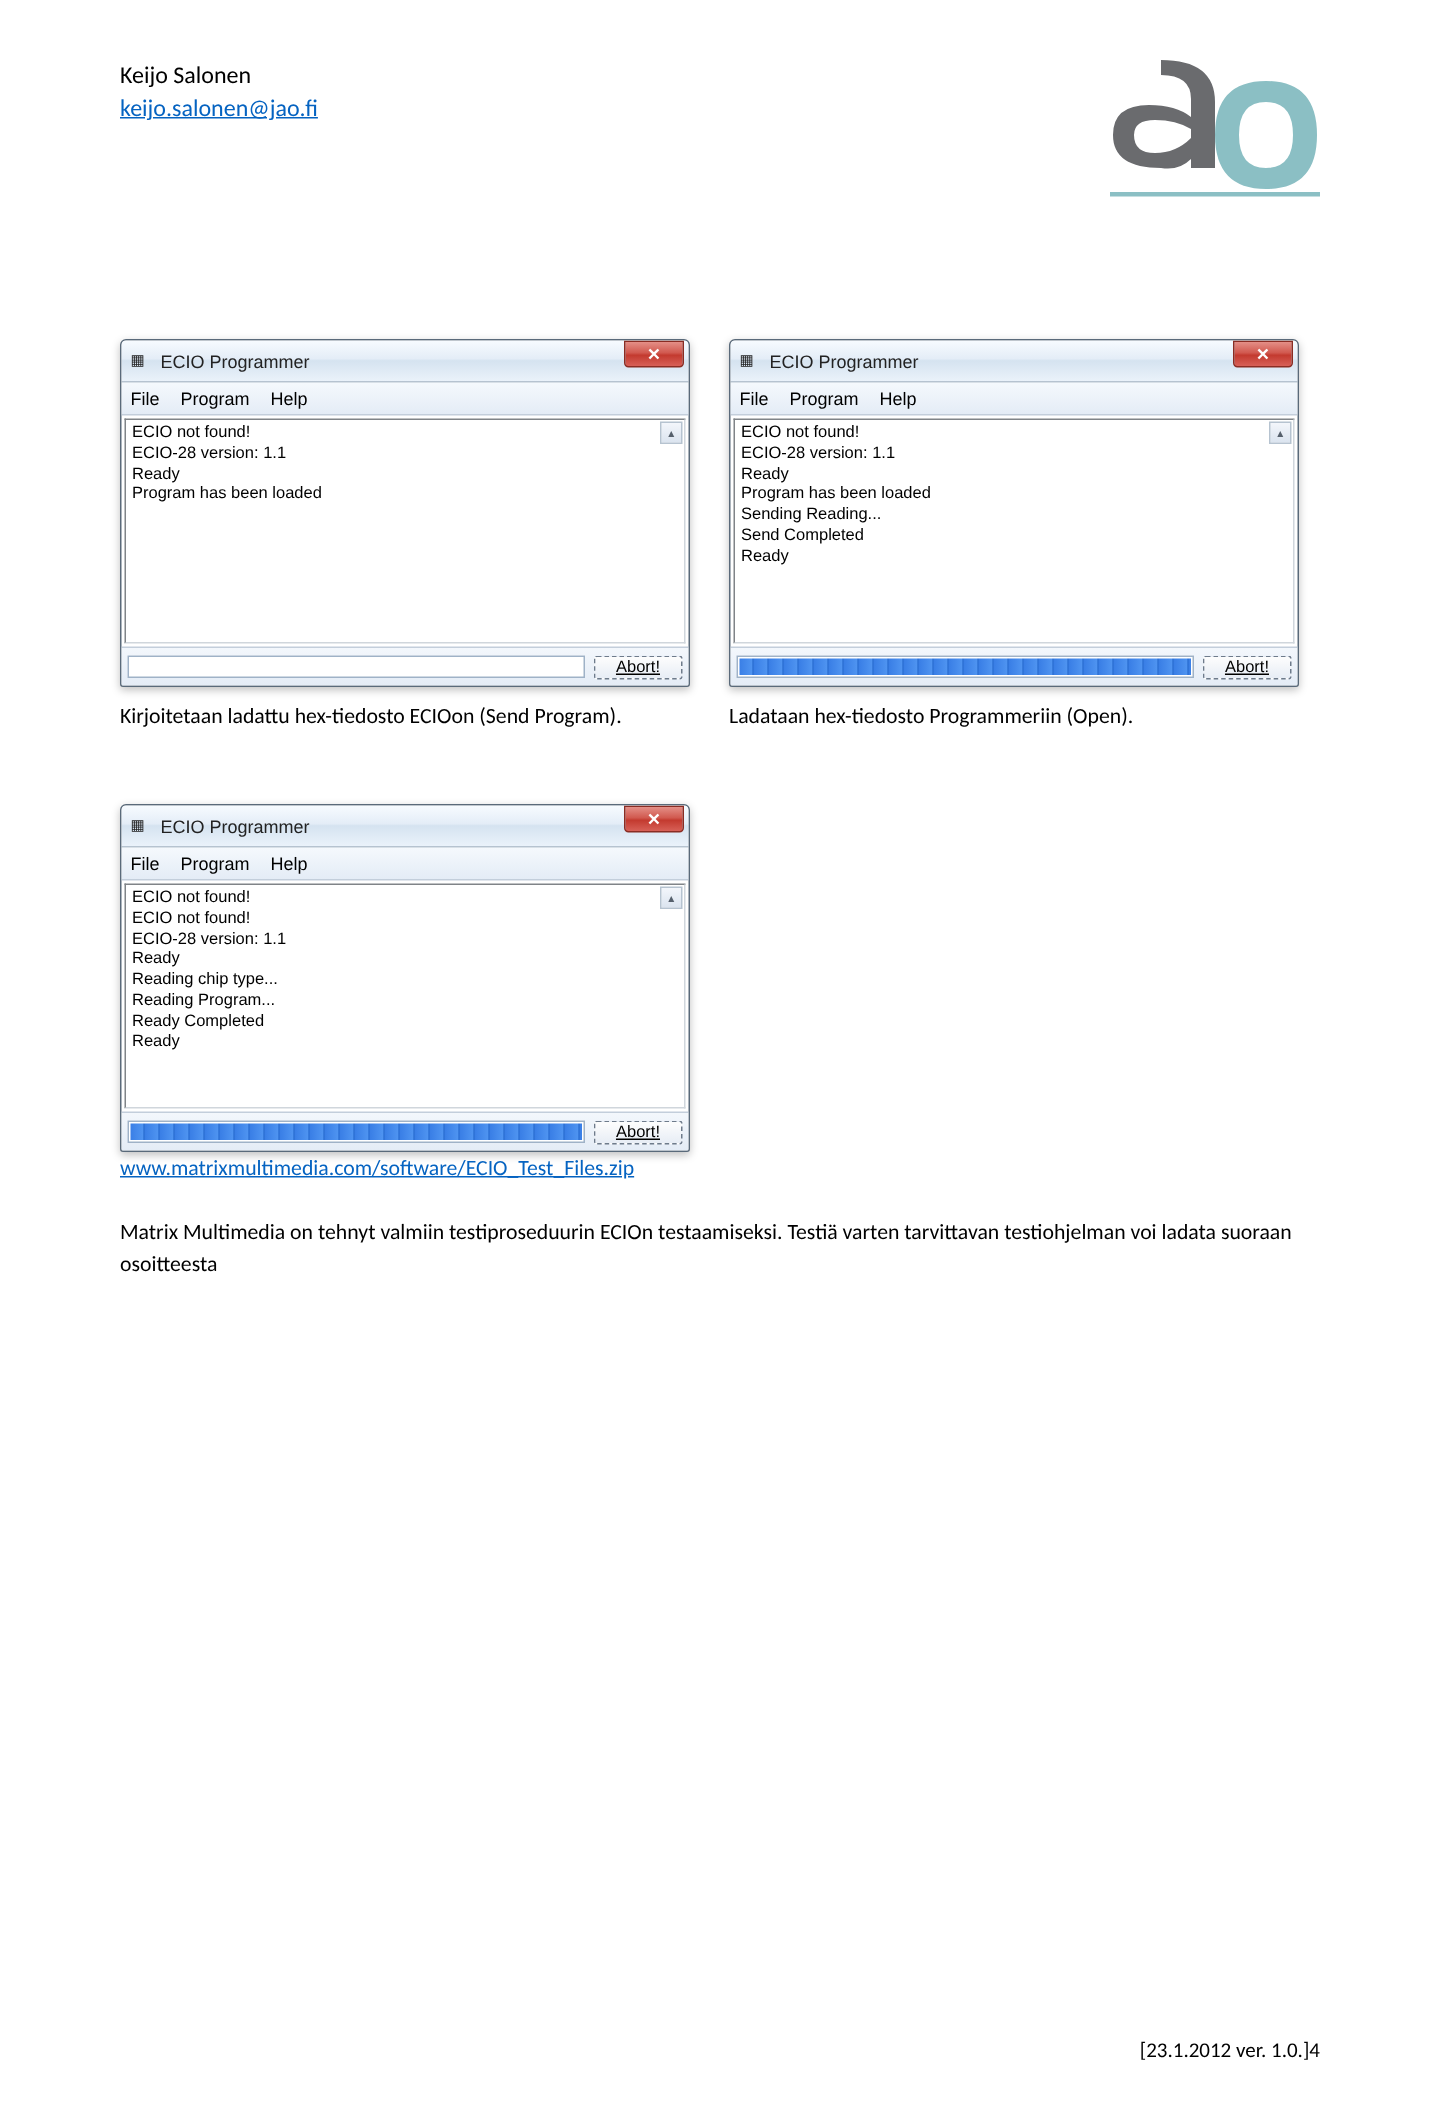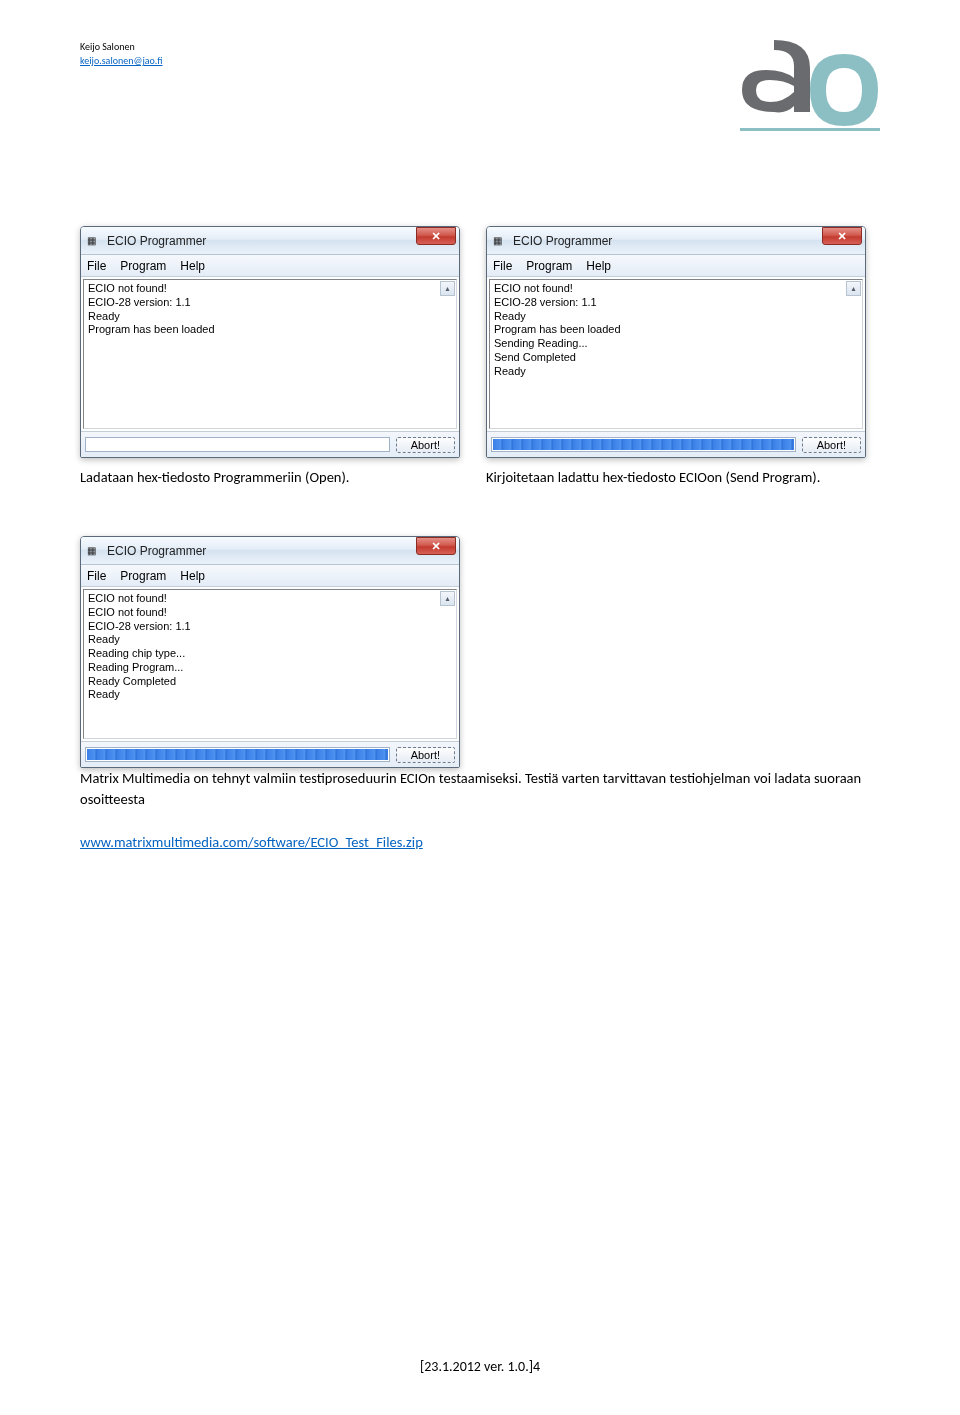--- a/index.html
+++ b/index.html
@@ -17,21 +17,21 @@
     min-height: 1415px;
     position: relative;
   }
   .header {
     display: flex;
     justify-content: space-between;
     align-items: flex-start;
     margin-bottom: 90px;
   }
   .header-left {
-    font-size: 10px;
+    font-size: 16px;
     line-height: 1.4;
   }
   .header-left a {
     color: #0563c1;
   }
   .logo {
     width: 140px;
     height: 96px;
   }
   .windows-row {
@@ -144,20 +144,21 @@
       #3a7fe6 0, #4e93f0 8px, #2a6ed2 9px,
       #2a6ed2 9px, #3a7fe6 10px
     );
   }
   .abort-btn {
     font-size: 11px;
     padding: 1px 14px;
     background: linear-gradient(#fdfdfd,#e7edf5);
     border: 1px dashed #6e7b8b;
     border-radius: 2px;
+    text-decoration: underline;
   }
   .caption-row {
     display: flex;
     gap: 26px;
     font-size: 14.5px;
     margin-bottom: 50px;
   }
   .caption-row > div { width: 380px; }
   .caption-single {
     font-size: 14.5px;
@@ -181,21 +182,21 @@
   .body-para a, a.extlink {
     color: #0563c1;
     text-decoration: underline;
   }
   .footer {
     position: absolute;
     bottom: 40px;
     left: 80px;
     right: 80px;
     display: flex;
-    justify-content: center;
+    justify-content: flex-end;
     font-size: 14px;
   }
 </style>
 </head>
 <body>
 
 <div class="page">
 
   <div class="header">
     <div class="header-left">
@@ -266,22 +267,22 @@
       </div>
       <div class="statusbar">
         <div class="progress solid"></div>
         <button class="abort-btn">Abort!</button>
       </div>
     </div>
 
   </div>
 
   <div class="caption-row">
+    <div>Kirjoitetaan ladattu hex-tiedosto ECIOon (Send Program).</div>
     <div>Ladataan hex-tiedosto Programmeriin (Open).</div>
-    <div>Kirjoitetaan ladattu hex-tiedosto ECIOon (Send Program).</div>
   </div>
 
   <div class="win">
     <div class="titlebar">
       <span class="win-icon">▦</span>
       <span>ECIO Programmer</span>
       <div class="winclose">
         <span>✕</span>
       </div>
     </div>
@@ -304,25 +305,25 @@
       <div>Ready</div>
     </div>
     <div class="statusbar">
       <div class="progress solid"></div>
       <button class="abort-btn">Abort!</button>
     </div>
   </div>
 
 
 
-  <p class="body-para">Matrix Multimedia on tehnyt valmiin testiproseduurin ECIOn testaamiseksi. Testiä varten tarvittavan testiohjelman voi ladata suoraan osoitteesta</p>
-
   <p class="body-para">
     <a href="#" class="extlink">www.matrixmultimedia.com/software/ECIO_Test_Files.zip</a>
   </p>
 
+  <p class="body-para">Matrix Multimedia on tehnyt valmiin testiproseduurin ECIOn testaamiseksi. Testiä varten tarvittavan testiohjelman voi ladata suoraan osoitteesta</p>
+
 
   <div class="footer">
     <span>[23.1.2012 ver. 1.0.]</span>
     <span>4</span>
   </div>
 
 </div>
 
 </body></html>

